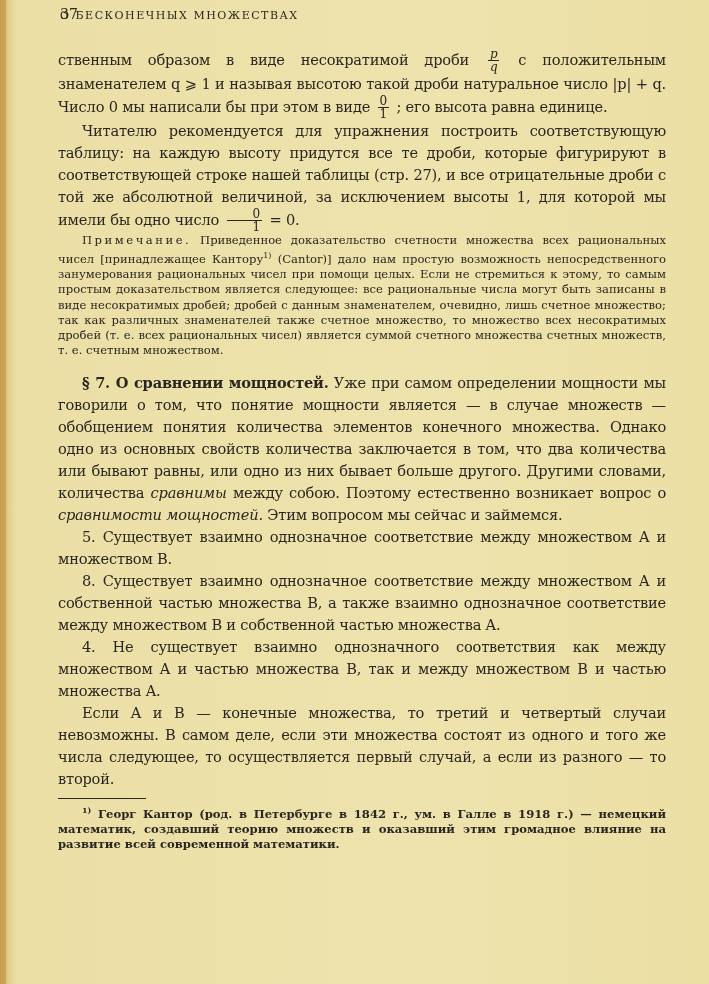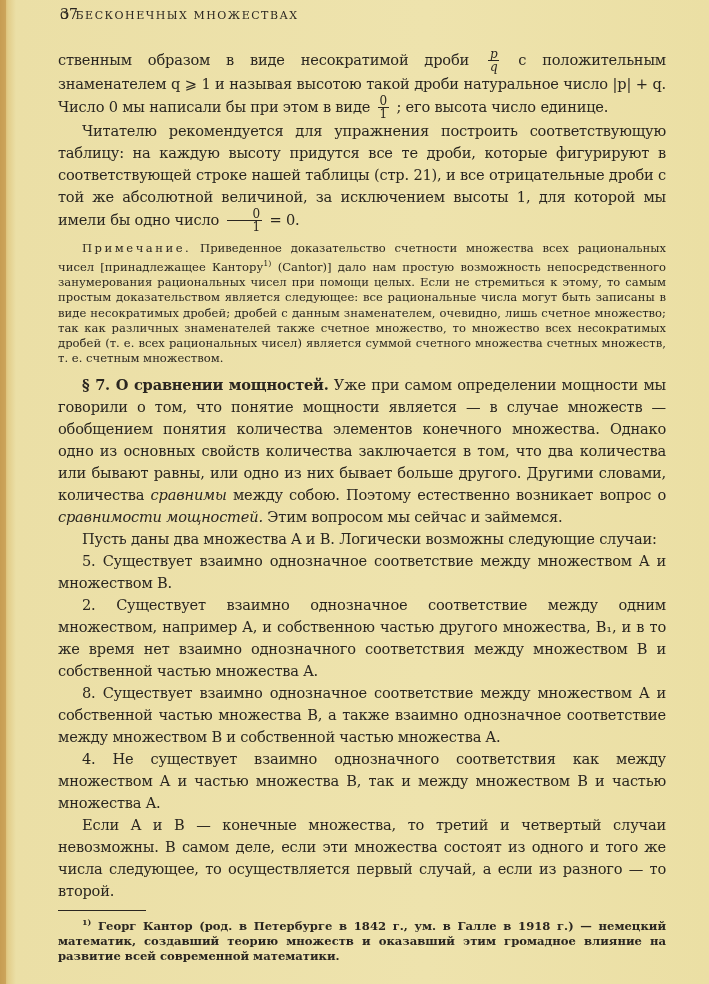--- a/index.html
+++ b/index.html
@@ -15,23 +15,23 @@
     background: linear-gradient(90deg, #c9a35a 0px, #d8b56c 4px, #e2cd8a 8px, #ebdfa6 16px, #eee3ad 60%, #ebdfa4 100%);
   }
   .edge { position:absolute; left:0; top:0; width:6px; height:984px; background:#c49a50; opacity:.7; }
   .header { position:absolute; top:6px; left:60px; width:600px; height:24px; font-size:13px; }
   .pagenum { position:absolute; left:0; top:0; font-size:14px; }
   .running { position:absolute; left:0; right:0; text-align:left; letter-spacing:1.5px; font-size:11px; top:3px; }
   .body { position:absolute; left:58px; top:48px; width:608px; }
   p { margin: 0; text-align: justify; }
   .main { font-size: 14.6px; line-height: 22px; letter-spacing: -0.2px; }
   .indent { text-indent: 24px; }
-  .note { font-size: 11.6px; line-height: 15.2px; margin-top: 8px; text-indent: 24px; }
+  .note { font-size: 11.6px; line-height: 15.2px; text-indent: 24px; }
   .spaced { letter-spacing: 2.5px; }
-  .para-sec { margin-top: 8px; }
+  .para-sec { margin-top: 14px; }
   .sec-head { font-weight: bold; }
   i { font-style: italic; }
   .frac { display:inline-block; vertical-align: middle; text-align:center; font-size:12px; line-height:12px; margin:0 3px; }
   .frac .num { display:block; border-bottom:1px solid #2a2620; padding:0 2px; font-style: italic; }
   .frac .den { display:block; padding:0 2px; font-style: italic; }
   .frac.plain .num, .frac.plain .den { font-style: normal; }
   .fn-rule { width: 88px; border-top: 1px solid #2a2620; margin: 8px 0 4px 0; }
   .footnote { font-size: 11.6px; line-height: 15px; text-indent: 24px; font-weight: bold; }
   sup { font-size: 8px; }
 </style>
@@ -46,47 +46,45 @@
     <span class="running">О БЕСКОНЕЧНЫХ МНОЖЕСТВАХ</span>
   </div>
 
   <div class="body">
 
     <p class="main">
       <span>ственным образом в виде несократимой дроби</span>
       <span class="frac"><span class="num">p</span><span class="den">q</span></span>
       <span>с положительным знаменателем q ⩾ 1 и называя высотою такой дроби натуральное число |p| + q. Число 0 мы написали бы при этом в виде</span>
       <span class="frac plain"><span class="num">0</span><span class="den">1</span></span>
-      <span>; его высота число единице.</span>
+      <span>; его высота равна единице.</span>
     </p>
 
     <p class="main indent">
-      <span>Читателю рекомендуется для упражнения построить соответствующую таблицу: на каждую высоту придутся все те дроби, которые фигурируют в соответствующей строке нашей таблицы (стр. 21), и все отрицательные дроби с той же абсолютной величиной, за исключением высоты 1, для которой мы имели бы одно число</span>
+      <span>Читателю рекомендуется для упражнения построить соответствующую таблицу: на каждую высоту придутся все те дроби, которые фигурируют в соответствующей строке нашей таблицы (стр. 27), и все отрицательные дроби с той же абсолютной величиной, за исключением высоты 1, для которой мы имели бы одно число</span>
       <span class="frac plain"><span class="num">0</span><span class="den">1</span></span>
       <span>= 0.</span>
     </p>
 
     <p class="note">
       <span class="spaced">Примечание.</span>
       <span>Приведенное доказательство счетности множества всех рациональных чисел [принадлежащее Кантору</span><sup>1)</sup>
       <span>(Cantor)] дало нам простую возможность непосредственного занумерования рациональных чисел при помощи целых. Если не стремиться к этому, то самым простым доказательством является следующее: все рациональные числа могут быть записаны в виде несократимых дробей; дробей с данным знаменателем, очевидно, лишь счетное множество; так как различных знаменателей также счетное множество, то множество всех несократимых дробей (т. е. всех рациональных чисел) является суммой счетного множества счетных множеств, т. е. счетным множеством.</span>
     </p>
 
     <p class="main indent para-sec">
       <span class="sec-head">§ 7. О сравнении мощностей.</span>
       <span>Уже при самом определении мощности мы говорили о том, что понятие мощности является — в случае множеств — обобщением понятия количества элементов конечного множества. Однако одно из основных свойств количества заключается в том, что два количества или бывают равны, или одно из них бывает больше другого. Другими словами, количества</span>
       <i>сравнимы</i>
       <span>между собою. Поэтому естественно возникает вопрос о</span>
       <i>сравнимости мощностей.</i>
       <span>Этим вопросом мы сейчас и займемся.</span>
     </p>
 
-    <p class="main indent">Пусть даны два множества A и B. Логически возможны следующие случаи:</p>
     <p class="main indent">5. Существует взаимно однозначное соответствие между множеством A и множеством B.</p>
-    <p class="main indent">2. Существует взаимно однозначное соответствие между одним множеством, например A, и собственною частью другого множества, B₁, и в то же время нет взаимно однозначного соответствия между множеством B и собственной частью множества A.</p>
     <p class="main indent">8. Существует взаимно однозначное соответствие между множеством A и собственной частью множества B, а также взаимно однозначное соответствие между множеством B и собственной частью множества A.</p>
     <p class="main indent">4. Не существует взаимно однозначного соответствия как между множеством A и частью множества B, так и между множеством B и частью множества A.</p>
     <p class="main indent">Если A и B — конечные множества, то третий и четвертый случаи невозможны. В самом деле, если эти множества состоят из одного и того же числа следующее, то осуществляется первый случай, а если из разного — то второй.</p>
 
     <div class="fn-rule"></div>
     <p class="footnote">
       <sup>1)</sup>
       <span>Георг Кантор (род. в Петербурге в 1842 г., ум. в Галле в 1918 г.) — немецкий математик, создавший теорию множеств и оказавший этим громадное влияние на развитие всей современной математики.</span>
     </p>
   </div>

